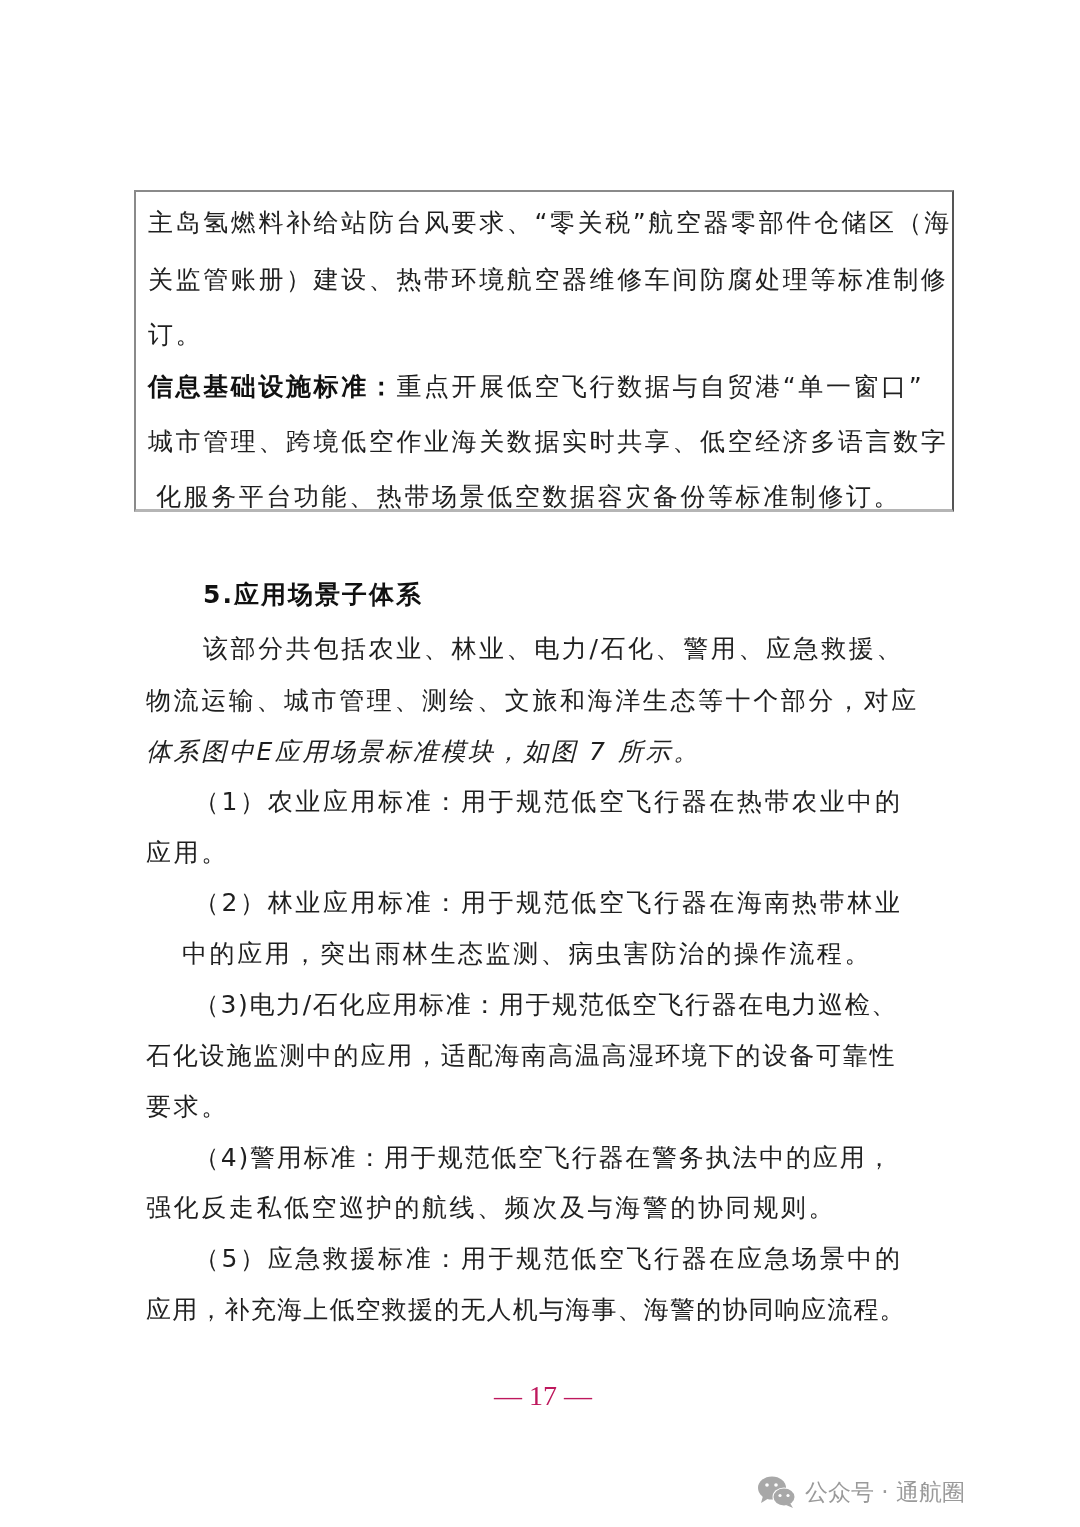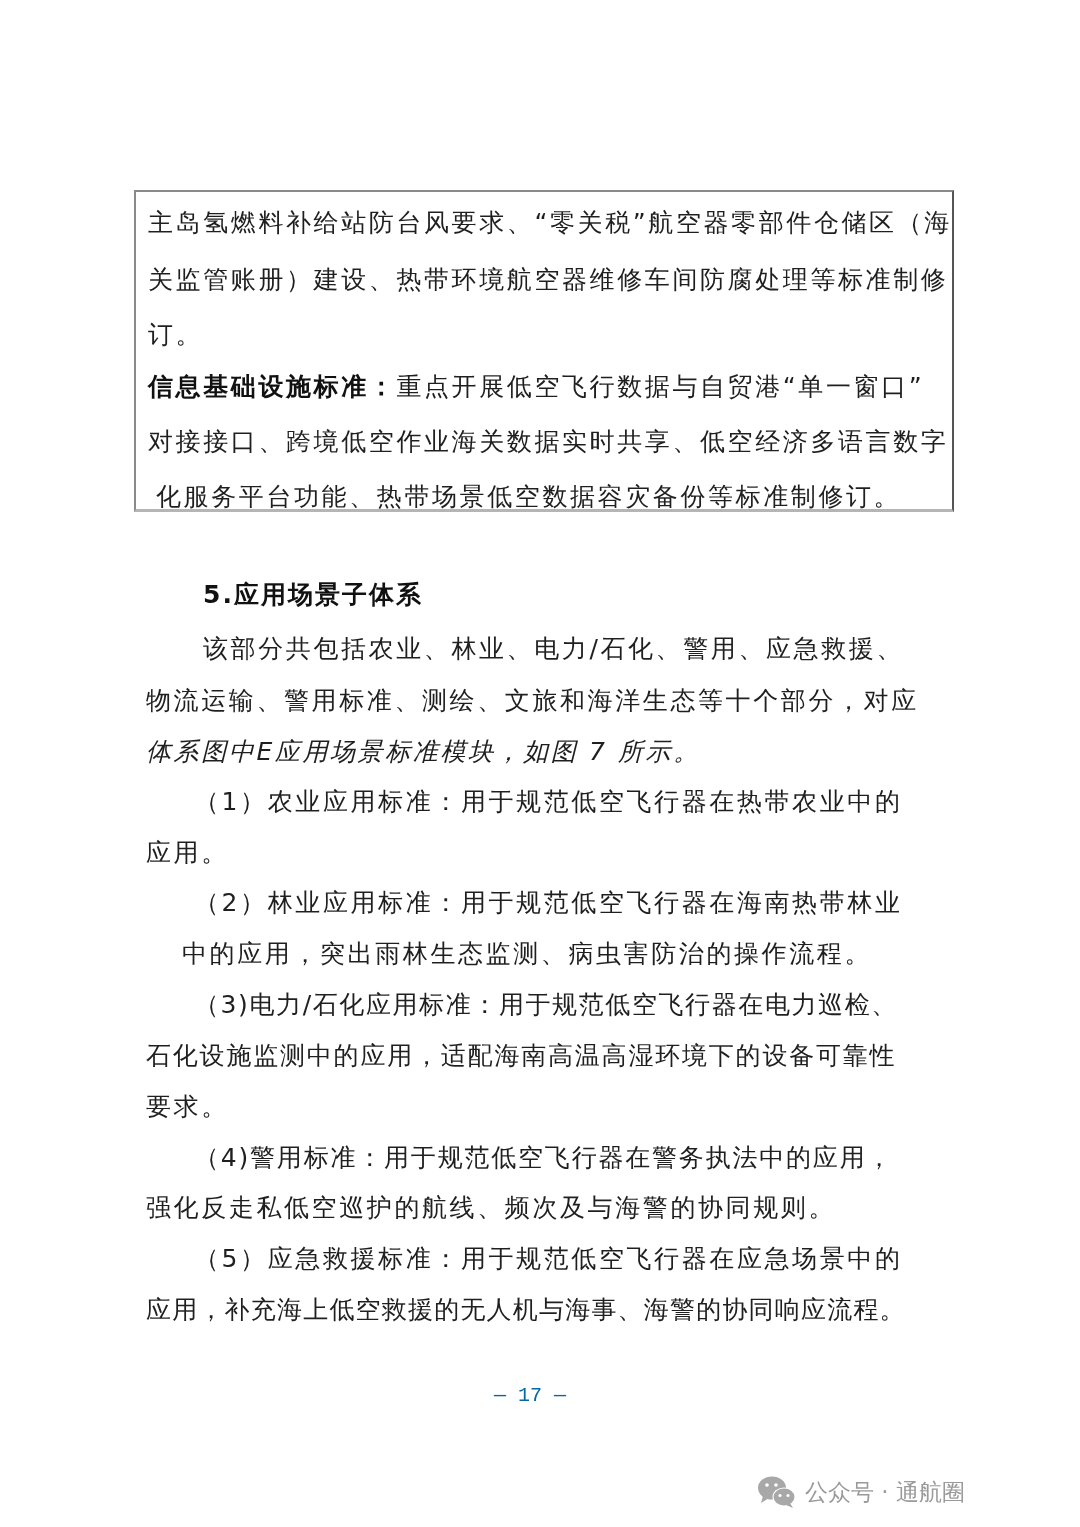--- a/index.html
+++ b/index.html
@@ -31,48 +31,48 @@
     .bold { font-weight: bold; color: #111; margin-top: 15px; }
 
     .heading {
       position: absolute; left: 203px; top: 580px;
       font-size: 25px; line-height: 30px; font-weight: bold;
       letter-spacing: 2px; color: #111; white-space: nowrap;
     }
 
     .page-number {
       position: absolute; left: 494px; top: 1381px;
-      font-family: Liberation Mono, monospace;
-      font-size: 20px; line-height: 30px; color: #0369a1; white-space: nowrap;
+      font-family: Liberation Serif, serif;
+      font-size: 28px; line-height: 30px; color: #be185d; white-space: nowrap;
     }
 
     .watermark {
       position: absolute; left: 757px; top: 1474px;
       display: flex; align-items: center; gap: 8px;
       color: #9a9a9a; font-size: 23px; line-height: 34px; white-space: nowrap;
     }
     .watermark .wechat-icon { width: 40px; height: 36px; display: inline-block; }
   </style>
 </head>
 <body>
 
 <div class="page">
 
   <div class="box"></div>
   <div class="line" style="left:148px; top:208px;">主岛氢燃料补给站防台风要求、“零关税”航空器零部件仓储区（海</div>
   <div class="line" style="left:148px; top:265px;">关监管账册）建设、热带环境航空器维修车间防腐处理等标准制修</div>
   <div class="line" style="left:148px; top:320px;">订。</div>
   <div class="line" style="left:148px; top:372px;"><span class="bold">信息基础设施标准：</span><span>重点开展低空飞行数据与自贸港“单一窗口”</span></div>
-  <div class="line" style="left:148px; top:427px;">对接接口、跨境低空作业海关数据实时共享、低空经济多语言数字</div>
+  <div class="line" style="left:148px; top:427px;">城市管理、跨境低空作业海关数据实时共享、低空经济多语言数字</div>
   <div class="line" style="left:156px; top:482px;">化服务平台功能、热带场景低空数据容灾备份等标准制修订。</div>
 
   <div class="heading">5.应用场景子体系</div>
 
   <div class="line" style="left:203px; top:634px;">该部分共包括农业、林业、电力/石化、警用、应急救援、</div>
-  <div class="line" style="left:146px; top:686px;">物流运输、警用标准、测绘、文旅和海洋生态等十个部分，对应</div>
+  <div class="line" style="left:146px; top:686px;">物流运输、城市管理、测绘、文旅和海洋生态等十个部分，对应</div>
   <div class="line" style="left:146px; top:737px;font-style:italic;">体系图中E应用场景标准模块，如图 7 所示。</div>
 
   <div class="line" style="left:194px; top:787px;">（1）农业应用标准：用于规范低空飞行器在热带农业中的</div>
   <div class="line" style="left:146px; top:838px;">应用。</div>
 
   <div class="line" style="left:194px; top:888px;">（2）林业应用标准：用于规范低空飞行器在海南热带林业</div>
   <div class="line" style="left:146px; top:939px;margin-left:36px;">中的应用，突出雨林生态监测、病虫害防治的操作流程。</div>
 
   <div class="line" style="left:194px; top:990px; letter-spacing:1.6px;">（3)电力/石化应用标准：用于规范低空飞行器在电力巡检、</div>
   <div class="line" style="left:146px; top:1041px; letter-spacing:1.8px;">石化设施监测中的应用，适配海南高温高湿环境下的设备可靠性</div>

